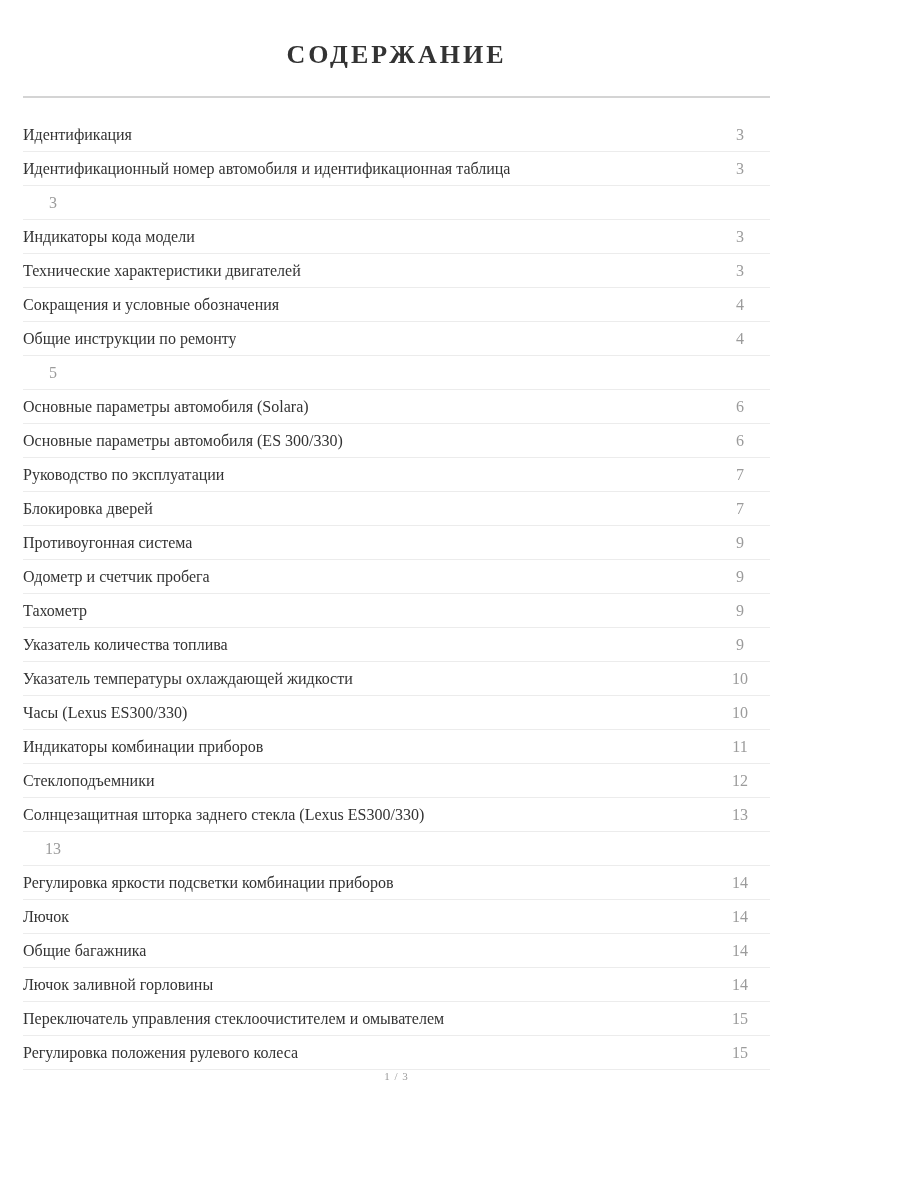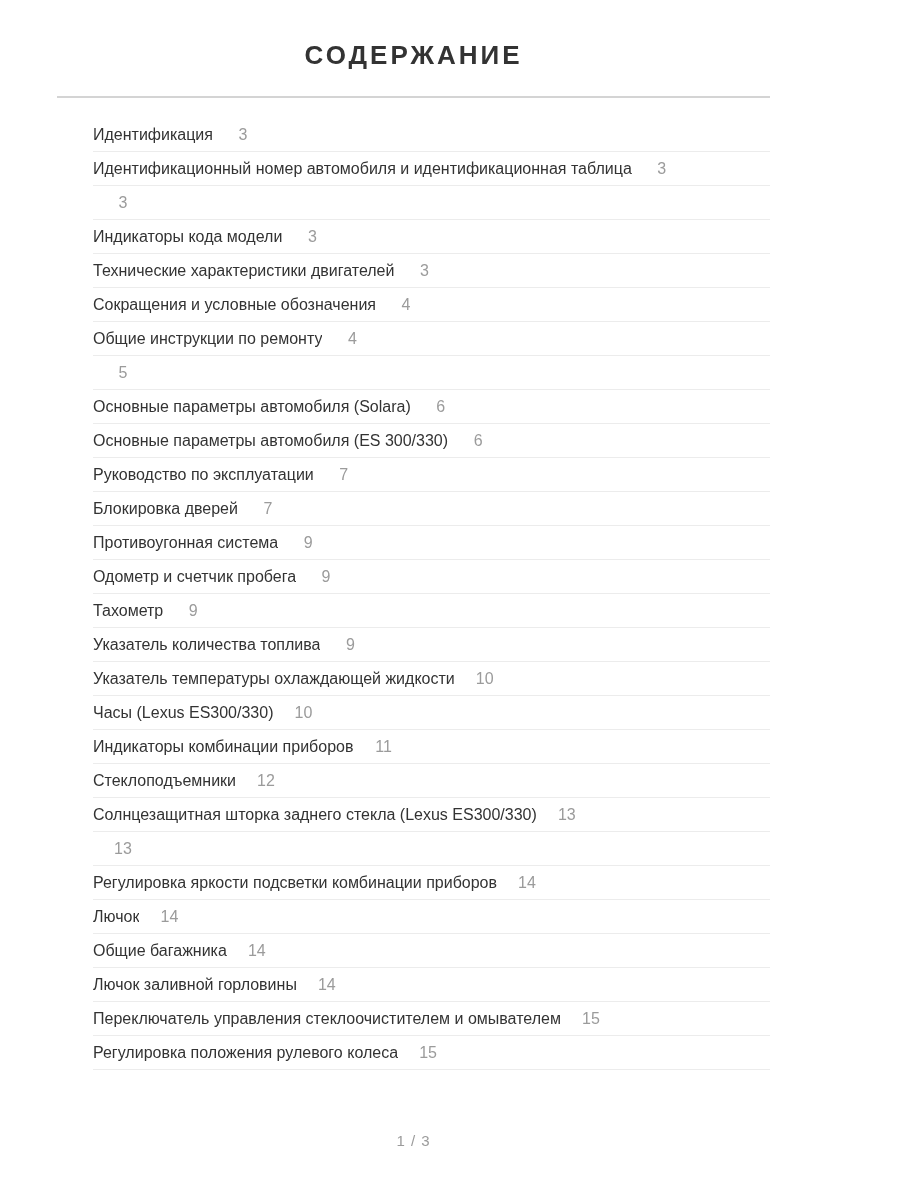--- a/index.html
+++ b/index.html
@@ -12,22 +12,23 @@
   * { margin: 0; padding: 0; box-sizing: border-box; }
   html, body {
     width: 900px;
     background: var(--bg);
     font-family: "Liberation Sans", "DejaVu Sans", sans-serif;
   }
   body { height: 1200px; overflow: hidden; }
   .page {
     width: 820px;
     height: 1200px;
-    padding: 40px 50px 0 57px;
+    padding: 40px 50px 0 23px;
     position: relative;
+    font-family: Liberation Serif, serif;
   }
   .page-title {
     text-align: center;
     font-size: 26px;
     font-weight: 700;
     letter-spacing: 3px;
     color: var(--text);
     line-height: 30px;
   }
   .title-divider {
@@ -36,41 +37,40 @@
     border-top: 2px solid var(--divider);
     height: 0;
   }
   .toc {
     margin-top: 20px;
   }
   .toc-row {
     height: 34px;
     display: flex;
     align-items: center;
+    justify-content: space-between;
     border-bottom: 1px solid var(--row-line);
     cursor: default;
-    margin-left: 36px;
   }
   .toc-label {
     font-size: 16px;
     color: var(--text);
     white-space: nowrap;
     overflow: hidden;
   }
   .toc-page {
     font-size: 16px;
     color: var(--muted);
     width: 60px;
     text-align: center;
     flex: none;
   }
   .footer {
-    margin-top: 62px;
     text-align: center;
-    font-size: 15px;
+    font-size: 11px;
     color: var(--muted);
     letter-spacing: 1px;
   }
 </style>
 </head>
 <body>
 
 <div class="page">
   <h1 class="page-title">СОДЕРЖАНИЕ</h1>
   <hr class="title-divider">

